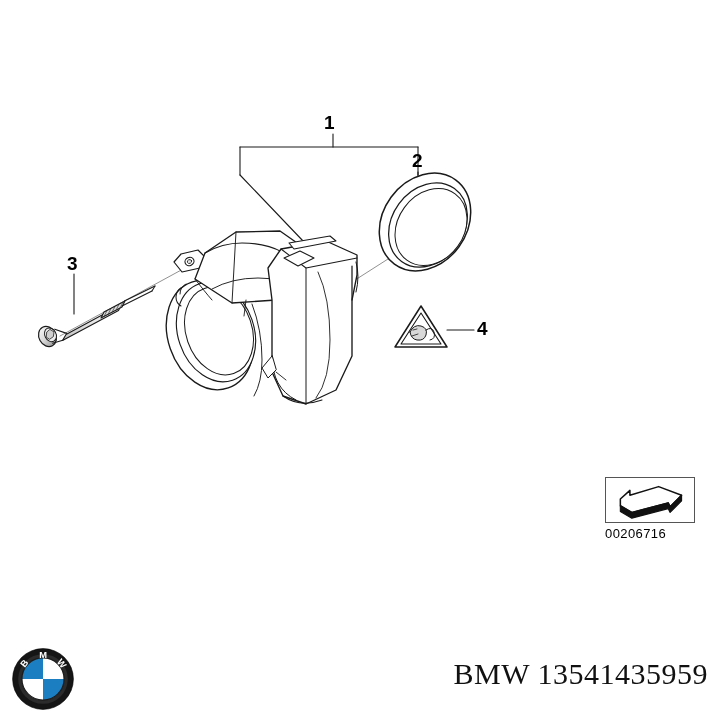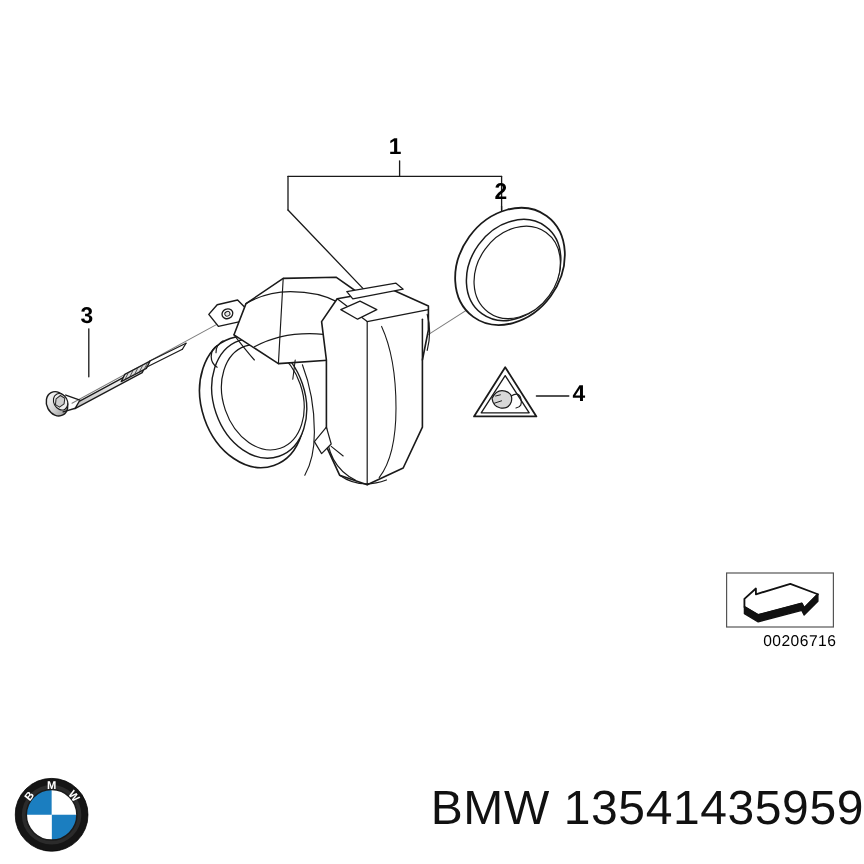--- a/index.html
+++ b/index.html
@@ -46,38 +46,38 @@
   #bmw-roundel {
     position: absolute;
     left: 12px;
     top: 6px;
     width: 62px;
     height: 62px;
   }
 
   #part-number-text {
     position: absolute;
-    right: 0;
+    right: 12px;
     top: 4px;
-    font-family: Liberation Sans, sans-serif;
-    font-size: 40px;
+    font-family: Liberation Serif, serif;
+    font-size: 30px;
     font-weight: 400;
     letter-spacing: 0.5px;
     color: #111111;
     white-space: nowrap;
     line-height: 56px;
   }
 
   
   #diagram-id-block {
     position: absolute;
     left: 605px;
     top: 477px;
     width: 92px;
-    text-align: right;
+    text-align: left;
   }
   #diagram-id-frame {
     width: 90px;
     height: 46px;
     border: 1px solid #555;
     box-sizing: border-box;
     background: #fff;
     position: relative;
   }
   #diagram-id-caption {

